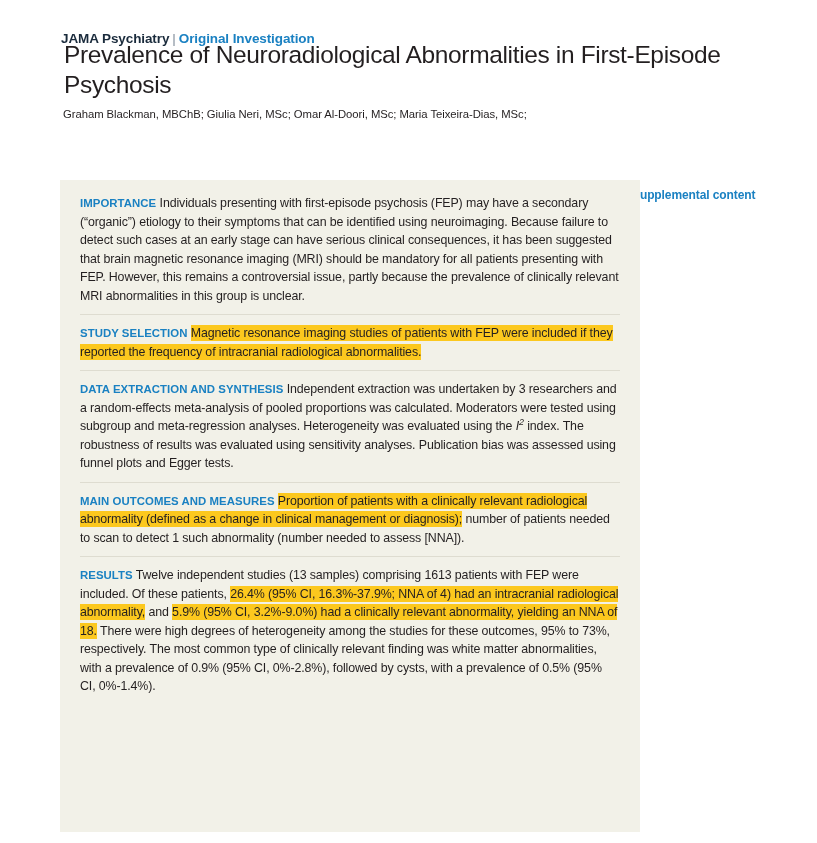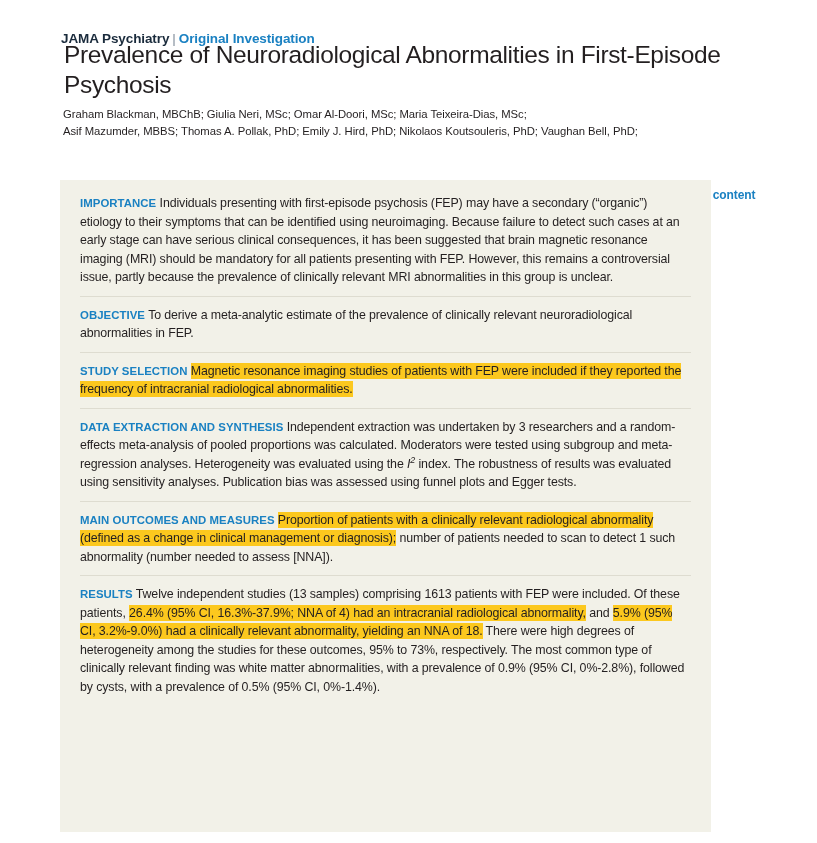--- a/index.html
+++ b/index.html
@@ -120,21 +120,21 @@
     color: #1a81c2;
     letter-spacing: -0.1px;
     white-space: nowrap;
   }
 
   
   .abstract-box {
     position: absolute;
     left: 60px;
     top: 180px;
-    width: 651px;
+    width: 580px;
     height: 652px;
     background: #f2f1e8;
     box-sizing: border-box;
     padding: 14px 20px 14px 20px;
     overflow: hidden;
   }
   .abs-section {
     font-size: 12.4px;
     line-height: 18.5px;
     color: #231f20;
@@ -170,39 +170,34 @@
   <div class="masthead">
     <span class="journal-name">JAMA Psychiatry</span><span class="masthead-sep">|</span><span class="article-type">Original Investigation</span>
   </div>
 
   <div class="title-block">
     <h1 class="article-title">Prevalence of Neuroradiological Abnormalities in First-Episode Psychosis</h1>
   </div>
 
   <div class="authors">
     <div>Graham Blackman, MBChB; Giulia Neri, MSc; Omar Al-Doori, MSc; Maria Teixeira-Dias, MSc;</div>
-    <div>Asif Mazumder, MBBS; Thomas A. Pollak, PhD; Emily J. Hird, PhD; Nikolaos Koutsouleris, PhD; Vaughan Bell, PhD;</div>
   </div>
 
   <div class="supplemental">
     <span class="plus-icon"></span>
     <span class="supplemental-label">Supplemental content</span>
   </div>
 
   <div class="abstract-box">
 
     <p class="abs-section">
       <span class="abs-label">IMPORTANCE</span>
       <span>Individuals presenting with first-episode psychosis (FEP) may have a secondary (“organic”) etiology to their symptoms that can be identified using neuroimaging. Because failure to detect such cases at an early stage can have serious clinical consequences, it has been suggested that brain magnetic resonance imaging (MRI) should be mandatory for all patients presenting with FEP. However, this remains a controversial issue, partly because the prevalence of clinically relevant MRI abnormalities in this group is unclear.</span>
     </p>
 
-    <p class="abs-section">
-      <span class="abs-label">OBJECTIVE</span>
-      <span>To derive a meta-analytic estimate of the prevalence of clinically relevant neuroradiological abnormalities in FEP.</span>
-    </p>
 
 
     <p class="abs-section">
       <span class="abs-label">STUDY SELECTION</span>
       <span class="hl">Magnetic resonance imaging studies of patients with FEP were included if they reported the frequency of intracranial radiological abnormalities.</span>
     </p>
 
     <p class="abs-section">
       <span class="abs-label">DATA EXTRACTION AND SYNTHESIS</span>
       <span>Independent extraction was undertaken by 3 researchers and a random-effects meta-analysis of pooled proportions was calculated. Moderators were tested using subgroup and meta-regression analyses. Heterogeneity was evaluated using the </span><span class="ital">I</span><sup class="ital">2</sup><span> index. The robustness of results was evaluated using sensitivity analyses. Publication bias was assessed using funnel plots and Egger tests.</span>

